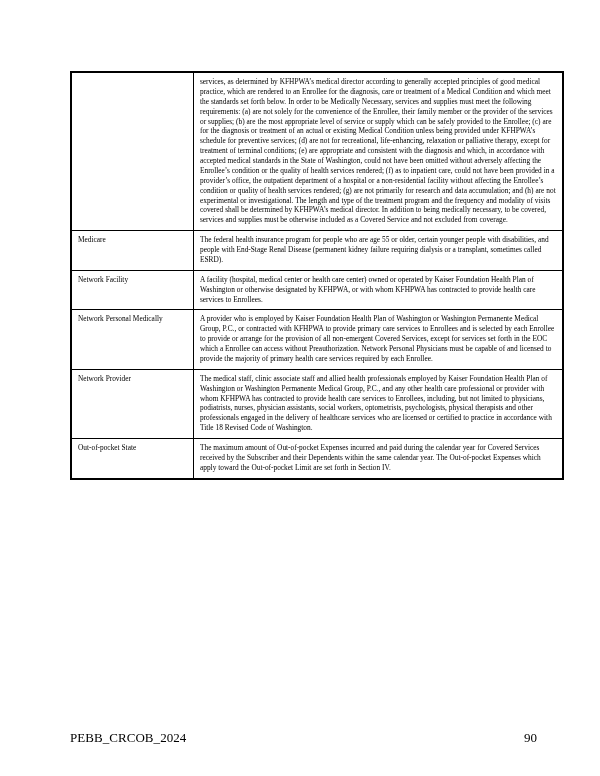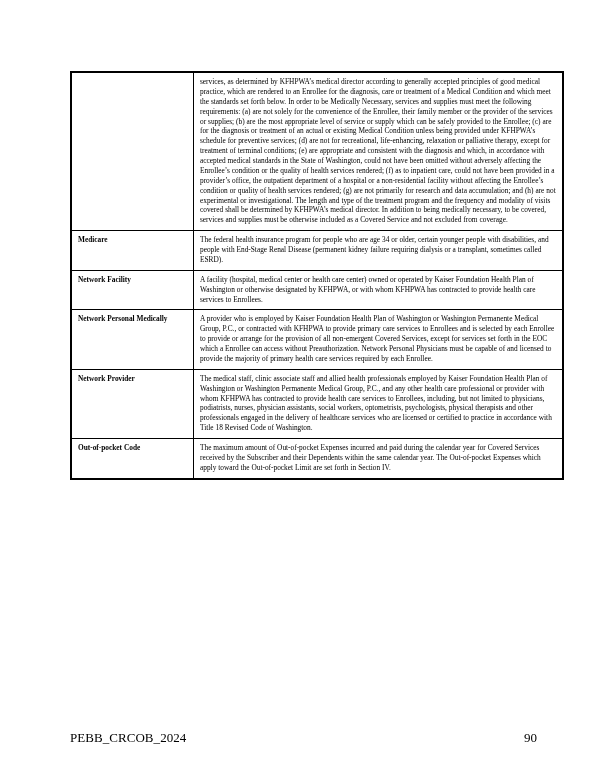--- a/index.html
+++ b/index.html
@@ -42,21 +42,21 @@
     border: 1px solid #000000;
     padding: 4px 5px 5px 6px;
     font-size: 7.35px;
     line-height: 1.345;
     text-align: left;
     vertical-align: top;
     word-spacing: 0.1px;
   }
   .def-table td.term {
     width: 110px;
-    font-weight: bold;
+    font-weight: normal;
     padding-left: 6px;
   }
   .def-table td.desc {
     width: 357px;
   }
   .def-table tr.first-row td {
     border-top: 2px solid #000000;
   }
   .def-table tr.last-row td {
     border-bottom: 2px solid #000000;
@@ -96,41 +96,41 @@
   <table class="def-table">
     <tbody>
 
       <tr class="first-row">
         <td class="term"></td>
         <td class="desc">services, as determined by KFHPWA’s medical director according to generally accepted principles of good medical practice, which are rendered to an Enrollee for the diagnosis, care or treatment of a Medical Condition and which meet the standards set forth below. In order to be Medically Necessary, services and supplies must meet the following requirements: (a) are not solely for the convenience of the Enrollee, their family member or the provider of the services or supplies; (b) are the most appropriate level of service or supply which can be safely provided to the Enrollee; (c) are for the diagnosis or treatment of an actual or existing Medical Condition unless being provided under KFHPWA’s schedule for preventive services; (d) are not for recreational, life-enhancing, relaxation or palliative therapy, except for treatment of terminal conditions; (e) are appropriate and consistent with the diagnosis and which, in accordance with accepted medical standards in the State of Washington, could not have been omitted without adversely affecting the Enrollee’s condition or the quality of health services rendered; (f) as to inpatient care, could not have been provided in a provider’s office, the outpatient department of a hospital or a non-residential facility without affecting the Enrollee’s condition or quality of health services rendered; (g) are not primarily for research and data accumulation; and (h) are not experimental or investigational. The length and type of the treatment program and the frequency and modality of visits covered shall be determined by KFHPWA’s medical director. In addition to being medically necessary, to be covered, services and supplies must be otherwise included as a Covered Service and not excluded from coverage.</td>
       </tr>
 
       <tr>
         <td class="term">Medicare</td>
-        <td class="desc">The federal health insurance program for people who are age 34 or older, certain younger people with disabilities, and people with End-Stage Renal Disease (permanent kidney failure requiring dialysis or a transplant, sometimes called ESRD).</td>
+        <td class="desc">The federal health insurance program for people who are age 55 or older, certain younger people with disabilities, and people with End-Stage Renal Disease (permanent kidney failure requiring dialysis or a transplant, sometimes called ESRD).</td>
       </tr>
 
       <tr>
         <td class="term">Network Facility</td>
         <td class="desc">A facility (hospital, medical center or health care center) owned or operated by Kaiser Foundation Health Plan of Washington or otherwise designated by KFHPWA, or with whom KFHPWA has contracted to provide health care services to Enrollees.</td>
       </tr>
 
       <tr>
         <td class="term">Network Personal Medically</td>
         <td class="desc">A provider who is employed by Kaiser Foundation Health Plan of Washington or Washington Permanente Medical Group, P.C., or contracted with KFHPWA to provide primary care services to Enrollees and is selected by each Enrollee to provide or arrange for the provision of all non-emergent Covered Services, except for services set forth in the EOC which a Enrollee can access without Preauthorization. Network Personal Physicians must be capable of and licensed to provide the majority of primary health care services required by each Enrollee.</td>
       </tr>
 
       <tr>
         <td class="term">Network Provider</td>
         <td class="desc">The medical staff, clinic associate staff and allied health professionals employed by Kaiser Foundation Health Plan of Washington or Washington Permanente Medical Group, P.C., and any other health care professional or provider with whom KFHPWA has contracted to provide health care services to Enrollees, including, but not limited to physicians, podiatrists, nurses, physician assistants, social workers, optometrists, psychologists, physical therapists and other professionals engaged in the delivery of healthcare services who are licensed or certified to practice in accordance with Title 18 Revised Code of Washington.</td>
       </tr>
 
 
       <tr class="last-row">
-        <td class="term">Out-of-pocket Code</td>
+        <td class="term">Out-of-pocket State</td>
         <td class="desc">The maximum amount of Out-of-pocket Expenses incurred and paid during the calendar year for Covered Services received by the Subscriber and their Dependents within the same calendar year. The Out-of-pocket Expenses which apply toward the Out-of-pocket Limit are set forth in Section IV.</td>
       </tr>
 
     </tbody>
   </table>
 
   <div class="footer">
     <span class="doc-id">PEBB_CRCOB_2024</span>
     <span class="page-num">90</span>
   </div>

